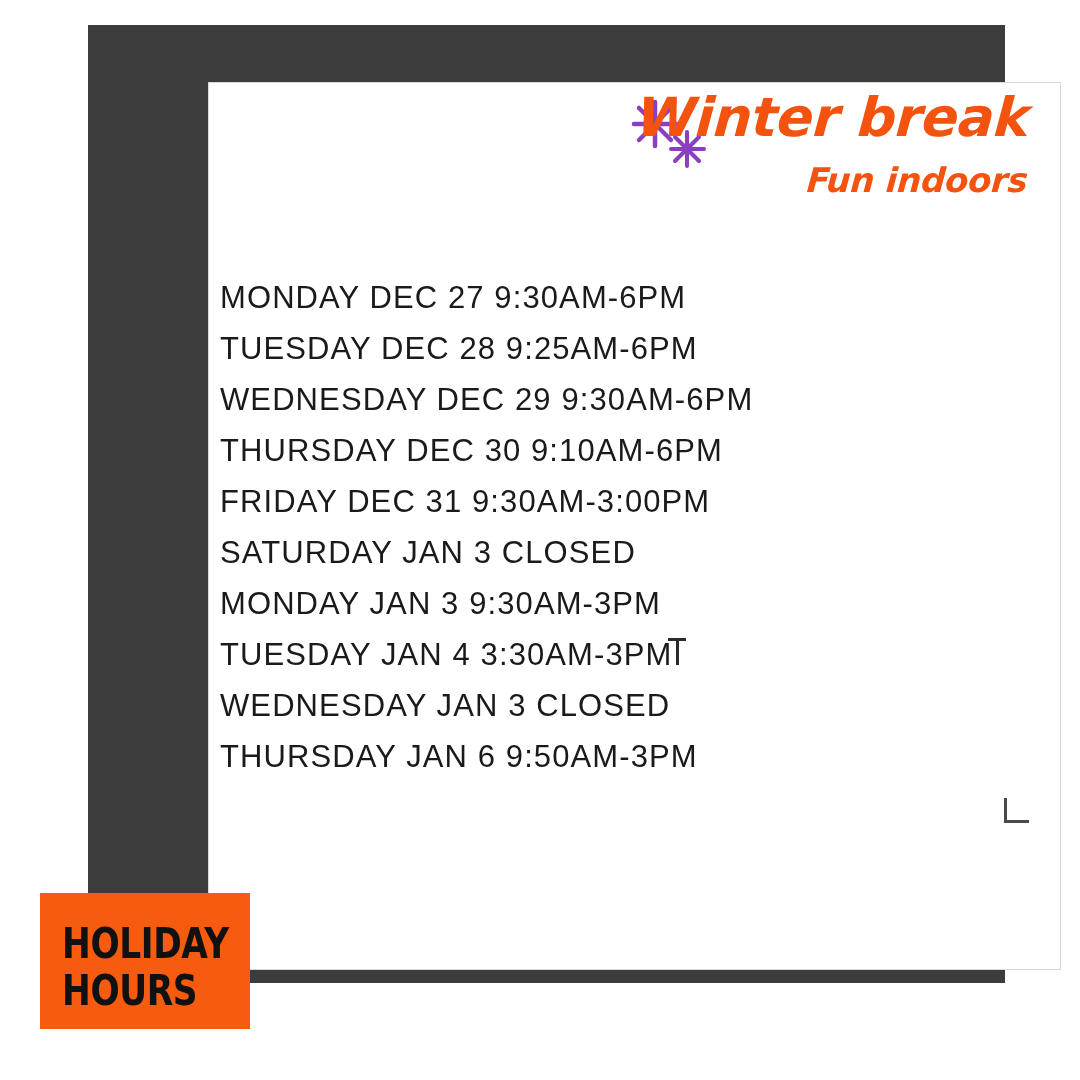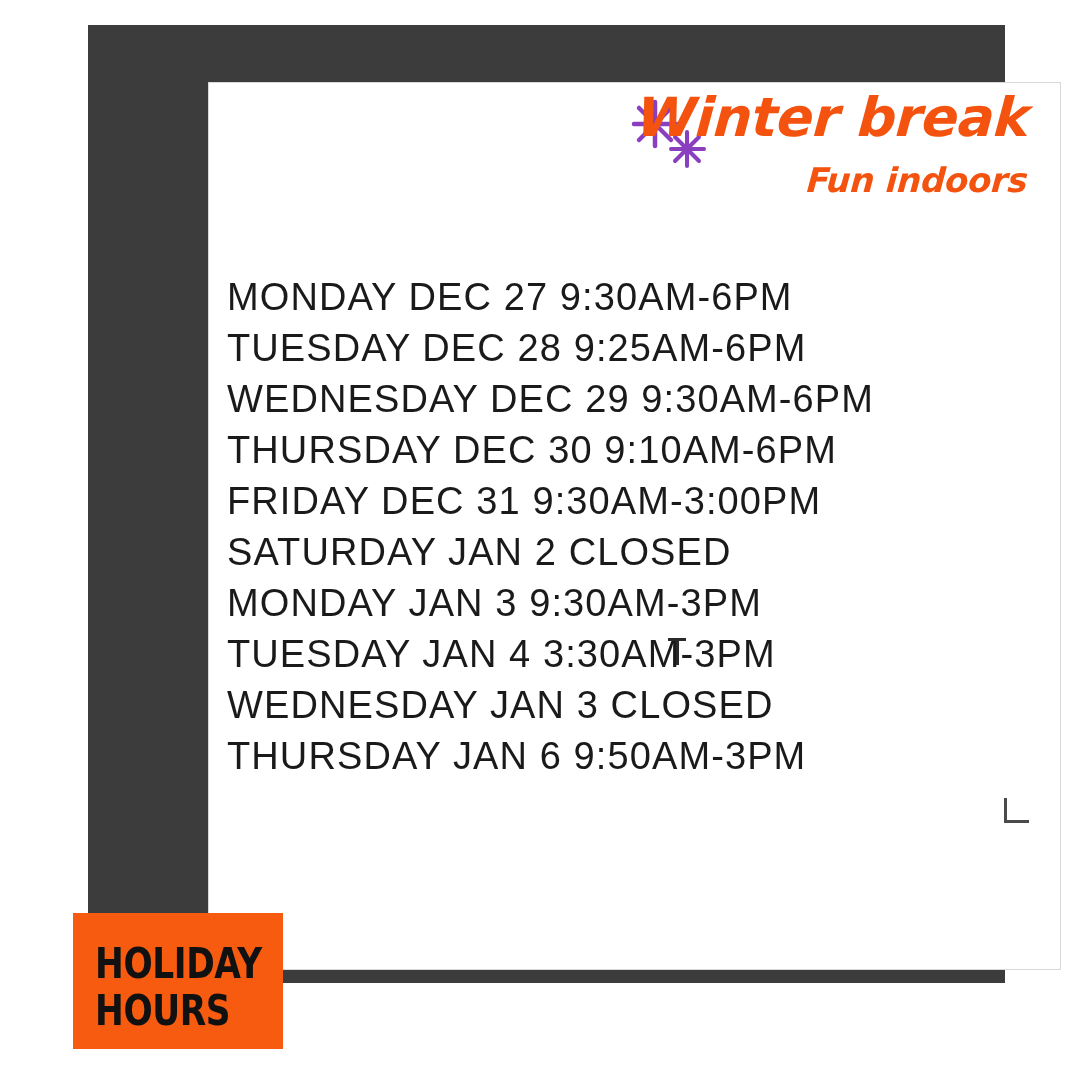--- a/index.html
+++ b/index.html
@@ -93,39 +93,37 @@
   
   #schedule {
     position: absolute;
     left: 220px;
     top: 272px;
     width: 700px;
   }
 
   .schedule-line {
     font-family: "Liberation Sans", sans-serif;
-    font-size: 38px;
+    font-size: 31px;
     font-weight: 300;
     color: #1a1a1a;
     letter-spacing: 1.1px;
     line-height: 51px;
     height: 51px;
     white-space: nowrap;
-    margin-left: 7px;
   }
 
   
   #badge {
     position: absolute;
     left: 40px;
-    top: 913px;
+    top: 893px;
     width: 210px;
     height: 136px;
     background: #f75b10;
-    margin-left: 33px;
   }
 
   .badge-line {
     position: absolute;
     left: 22px;
     font-family: "DejaVu Sans", sans-serif;
     font-weight: 700;
     font-size: 43px;
     line-height: 1;
     color: #111111;
@@ -201,21 +199,21 @@
 
     <div id="fun-indoors">Fun indoors</div>
   </div>
 
   <div id="schedule">
       <div class="schedule-line">MONDAY DEC 27 9:30AM-6PM</div>
       <div class="schedule-line">TUESDAY DEC 28 9:25AM-6PM</div>
       <div class="schedule-line">WEDNESDAY DEC 29 9:30AM-6PM</div>
       <div class="schedule-line">THURSDAY DEC 30 9:10AM-6PM</div>
       <div class="schedule-line">FRIDAY DEC 31 9:30AM-3:00PM</div>
-      <div class="schedule-line">SATURDAY JAN 2 CLOSED</div>
+      <div class="schedule-line">SATURDAY JAN 3 CLOSED</div>
       <div class="schedule-line">MONDAY JAN 3 9:30AM-3PM</div>
       <div class="schedule-line">TUESDAY JAN 4 3:30AM-3PM</div>
       <div class="schedule-line">WEDNESDAY JAN 3 CLOSED</div>
       <div class="schedule-line">THURSDAY JAN 6 9:50AM-3PM</div>
     </div>
 
   <div id="badge">
     <div id="badge-line-1" class="badge-line">HOLIDAY</div>
     <div id="badge-line-2" class="badge-line">HOURS</div>
   </div>

